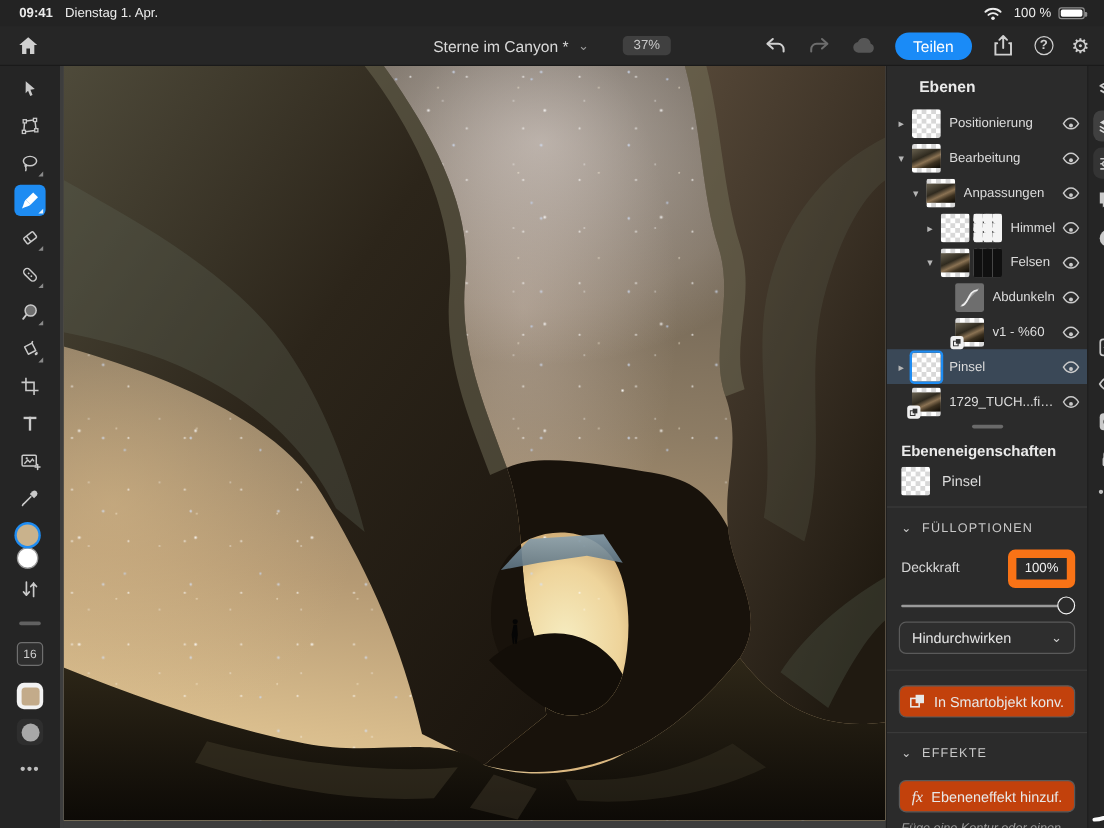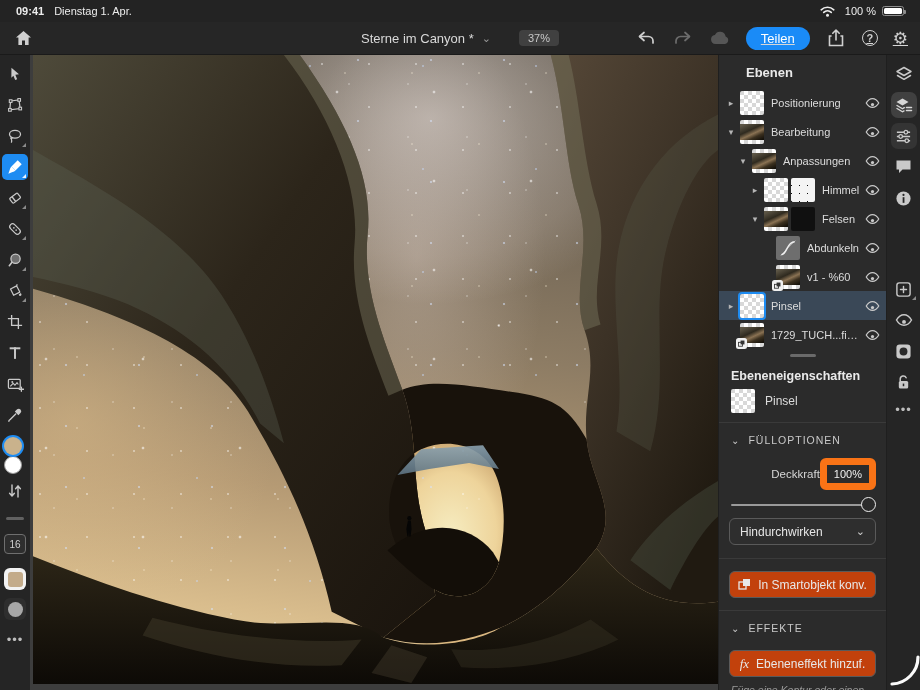--- a/index.html
+++ b/index.html
@@ -12,39 +12,39 @@
                 justify-content:space-between; padding:0 16px; font-size:11px; color:#ececec; }
   .sb-left { display:flex; gap:10px; align-items:center; }
   .sb-time { font-weight:bold; }
   .sb-right { display:flex; gap:6px; align-items:center; }
   .battery { width:22px; height:10px; border:1px solid #8d8d8d; border-radius:2.5px; position:relative; }
   .battery::before { content:""; position:absolute; inset:1px; background:#fff; border-radius:1.5px; }
   .battery::after { content:""; position:absolute; right:-3px; top:2.5px; width:2px; height:4px; background:#8d8d8d; border-radius:0 1px 1px 0; }
 
   
   .header { height:33px; background:#262626; border-bottom:1px solid #1a1a1a; position:relative;
-            display:flex; align-items:center; padding:0 12px;text-decoration:underline; }
+            display:flex; align-items:center; padding:0 12px; }
   .title-wrap { position:absolute; left:50%; transform:translateX(-50%); display:flex; align-items:center; gap:6px; }
   .doc-title { font-size:13px; color:#d9d9d9; white-space:nowrap; }
   .title-chev { font-size:11px; color:#9a9a9a; margin-left:2px; }
   .zoom-badge { margin-left:22px; background:#404040; color:#c8c8c8; font-size:11px;
                 padding:2px 9px; border-radius:4px; }
   .hdr-right { margin-left:auto; display:flex; align-items:center; gap:15px; }
   .hicon { display:flex; align-items:center; justify-content:center; width:22px; height:22px; }
   .teilen { background:#1a8bf7; color:#fff; font-size:13px; border:none; border-radius:14px;
             padding:5px 15px; line-height:1; }
   .help-circ { width:16px; height:16px; border:1.5px solid #cfcfcf; border-radius:50%; color:#cfcfcf;
                font-size:11px; display:flex; align-items:center; justify-content:center; font-weight:bold; }
   .gear { font-size:17px; color:#cfcfcf; line-height:1; }
 
   
   .main { flex:1; display:flex; min-height:0; }
 
   
-  .ltb { width:30px; background:#252525; display:flex; flex-direction:column; align-items:center;
+  .ltb { width:50px; background:#252525; display:flex; flex-direction:column; align-items:center;
          padding-top:6px; flex-shrink:0; }
   .tool { width:26px; height:26px; margin-bottom:5px; display:flex; align-items:center; justify-content:center;
           position:relative; border-radius:5px; flex-shrink:0; }
   .tool.selected { background:#1e8cf2; }
   .tool.flyout::after { content:""; position:absolute; right:2px; bottom:2px; border-style:solid;
           border-width:0 0 4px 4px; border-color:transparent transparent #8a8a8a transparent; }
   .tool.selected.flyout::after { border-color:transparent transparent #eaf4ff transparent; }
   .color-stack { position:relative; width:28px; height:38px; margin-top:6px; flex-shrink:0; }
   .bg-chip { position:absolute; left:3px; top:17px; width:18px; height:18px; border-radius:50%;
              background:#fff; border:1px solid #9a9a9a; }
@@ -115,21 +115,21 @@
   .drag-handle { width:26px; height:3px; background:#6a6a6a; border-radius:2px; margin:5px auto 4px; flex-shrink:0; }
 
   .props { padding:2px 0 0; display:flex; flex-direction:column; }
   .props-title { font-size:12.5px; font-weight:bold; color:#eaeaea; padding:6px 10px 6px 12px; }
   .props-layer { display:flex; align-items:center; gap:10px; padding:0 12px 9px; }
   .props-layer .name { font-size:12px; color:#dcdcdc; }
   .divider { height:1px; background:#3a3a3a; }
   .sec-head { display:flex; align-items:center; gap:8px; padding:11px 12px 8px; color:#c9c9c9;
               font-size:10.5px; letter-spacing:1px; }
   .sec-chev { font-size:10px; color:#c9c9c9; }
-  .opacity-row { display:flex; align-items:center; justify-content:flex-end; padding:4px 10px 0 12px;margin-left:23px; }
+  .opacity-row { display:flex; align-items:center; justify-content:space-between; padding:4px 10px 0 12px; }
   .opacity-label { font-size:11.5px; color:#d6d6d6; }
   .opacity-val { border:7px solid #f97316; border-radius:6px; font-size:11px; color:#f0f0f0;
                  padding:3px 7px; }
   .slider { position:relative; height:22px; margin:4px 12px 2px; }
   .slider .track { position:absolute; left:0; right:0; top:10px; height:2px; background:#9a9a9a; border-radius:1px; }
   .slider .knob { position:absolute; right:-2px; top:3px; width:15px; height:15px; border:1.5px solid #f0f0f0;
                   border-radius:50%; background:#2b2b2b; }
   .blend-label { font-size:11.5px; color:#cfcfcf; padding:6px 12px 6px; }
   .dropdown { margin:0 10px; height:27px; border:1px solid #5a5a5a; border-radius:6px; background:#2e2e2e;
               display:flex; align-items:center; justify-content:space-between; padding:0 10px; }

